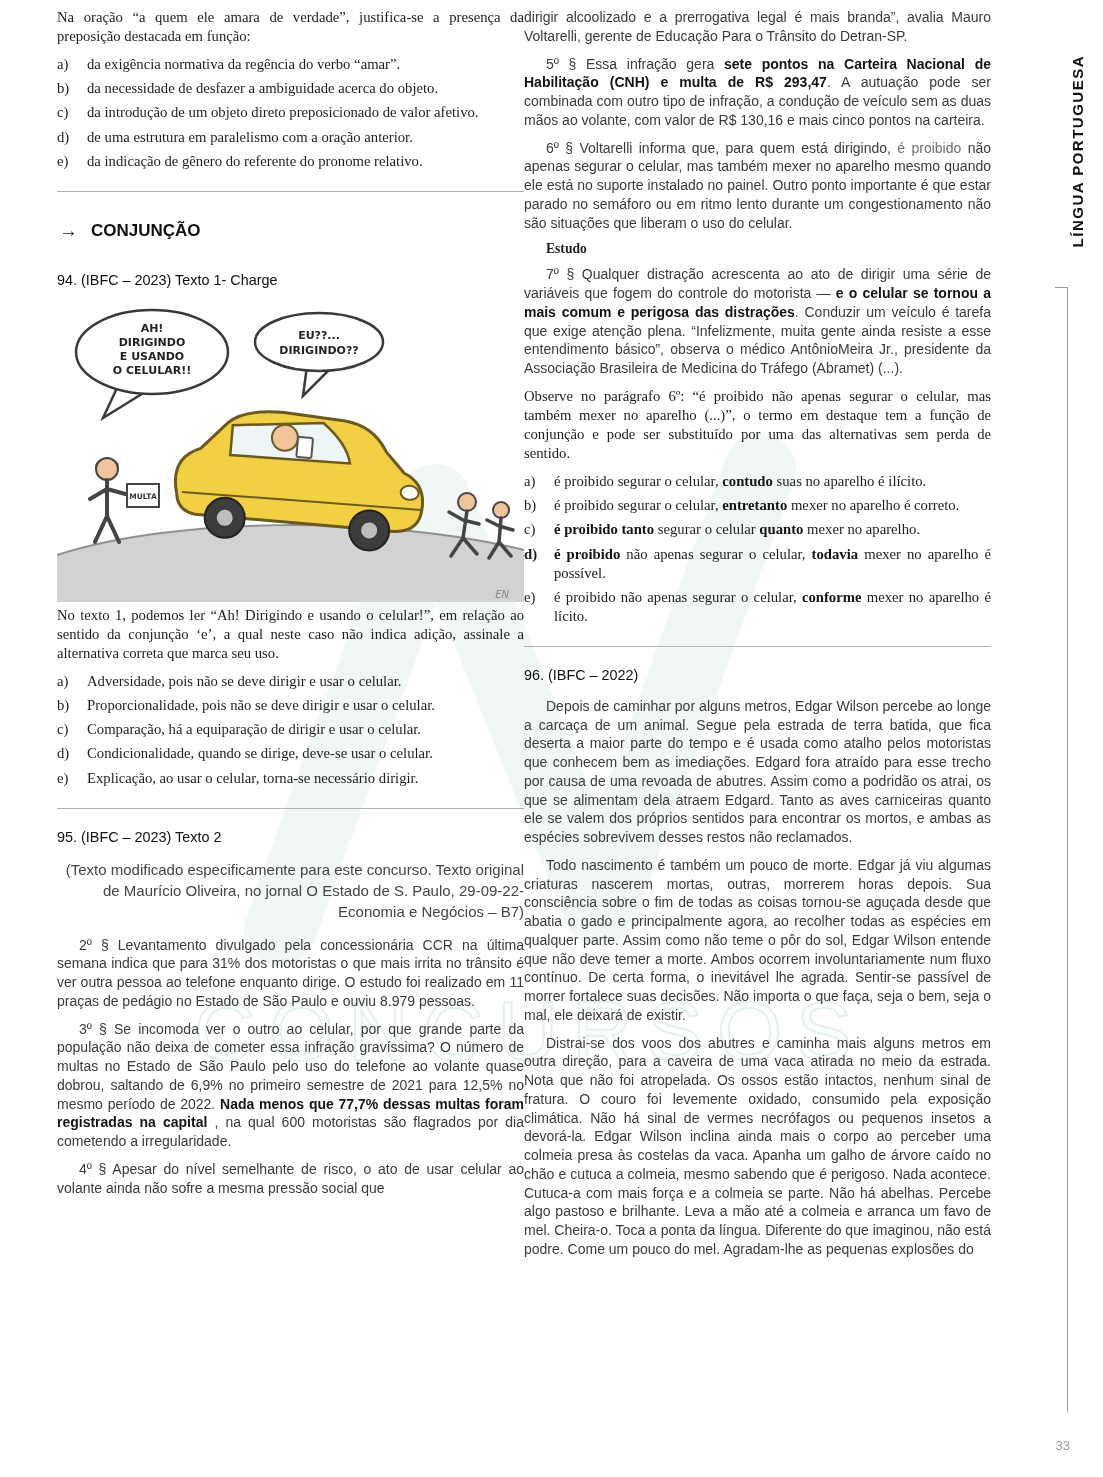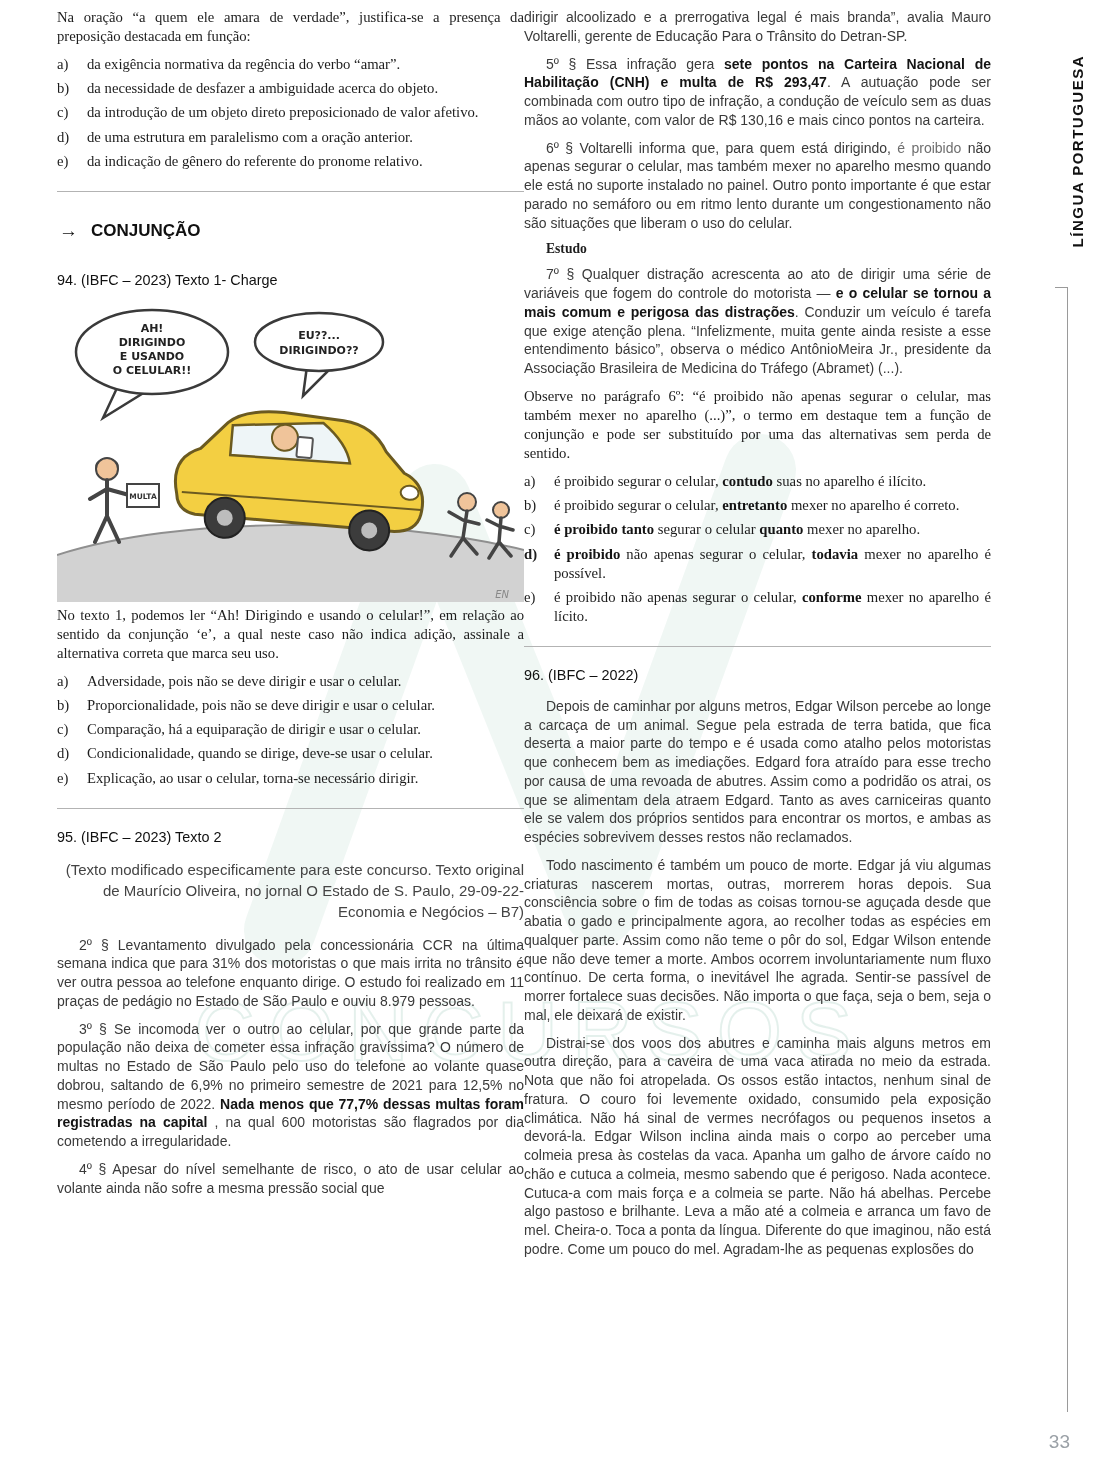--- a/index.html
+++ b/index.html
@@ -37,21 +37,21 @@
   .caption { font-family:"Liberation Sans", sans-serif; font-size:11.7px; color:#333; text-align:right; line-height:1.35; margin:4px 0 18px; }
 
   .article-title { font-family:"Liberation Sans", sans-serif; font-weight:700; font-size:14.8px; line-height:1.35; color:#222; text-align:center; margin:2px 14px 13px; }
   .credit { font-family:"Liberation Sans", sans-serif; font-size:15px; line-height:1.4; color:#444; text-align:right; margin:0 0 14px; }
 
   .estudo { font-family:Liberation Serif, serif; font-weight:700; font-size:13.6px; color:#1d1d1d; text-indent:22px; margin:1px 0 8px; }
 
   .side-label { position:absolute; top:55px; right:17px; writing-mode:vertical-rl; transform:rotate(180deg); font-family:"Liberation Sans", sans-serif; font-weight:700; font-size:15px; letter-spacing:1.5px; color:#111; z-index:2; }
   .side-rule { position:absolute; right:35px; top:287px; width:1px; height:1125px; background:#9a9a9a; z-index:2; }
   .side-rule-cap { position:absolute; right:35px; top:287px; width:13px; height:1px; background:#9a9a9a; z-index:2; }
-  .page-number { position:absolute; right:33px; bottom:24px; font-family:"Liberation Sans", sans-serif; font-size:19px; color:#9aa0a6; z-index:2;text-align:center; }
+  .page-number { position:absolute; right:33px; bottom:24px; font-family:"Liberation Sans", sans-serif; font-size:13px; color:#9aa0a6; z-index:2;text-align:center; }
 
   .watermark { position:absolute; left:170px; top:270px; width:720px; height:920px; z-index:1; pointer-events:none; }
   .watermark svg { width:100%; height:100%; }
 </style>
 </head>
 <body>
 
 <div class="watermark">
   <svg viewBox="0 0 720 920">
     <path d="M110,660 L265,230 L430,640 L590,200" stroke="#2e8b6a" stroke-width="72" fill="none" opacity="0.07" stroke-linecap="round" stroke-linejoin="round"></path>

